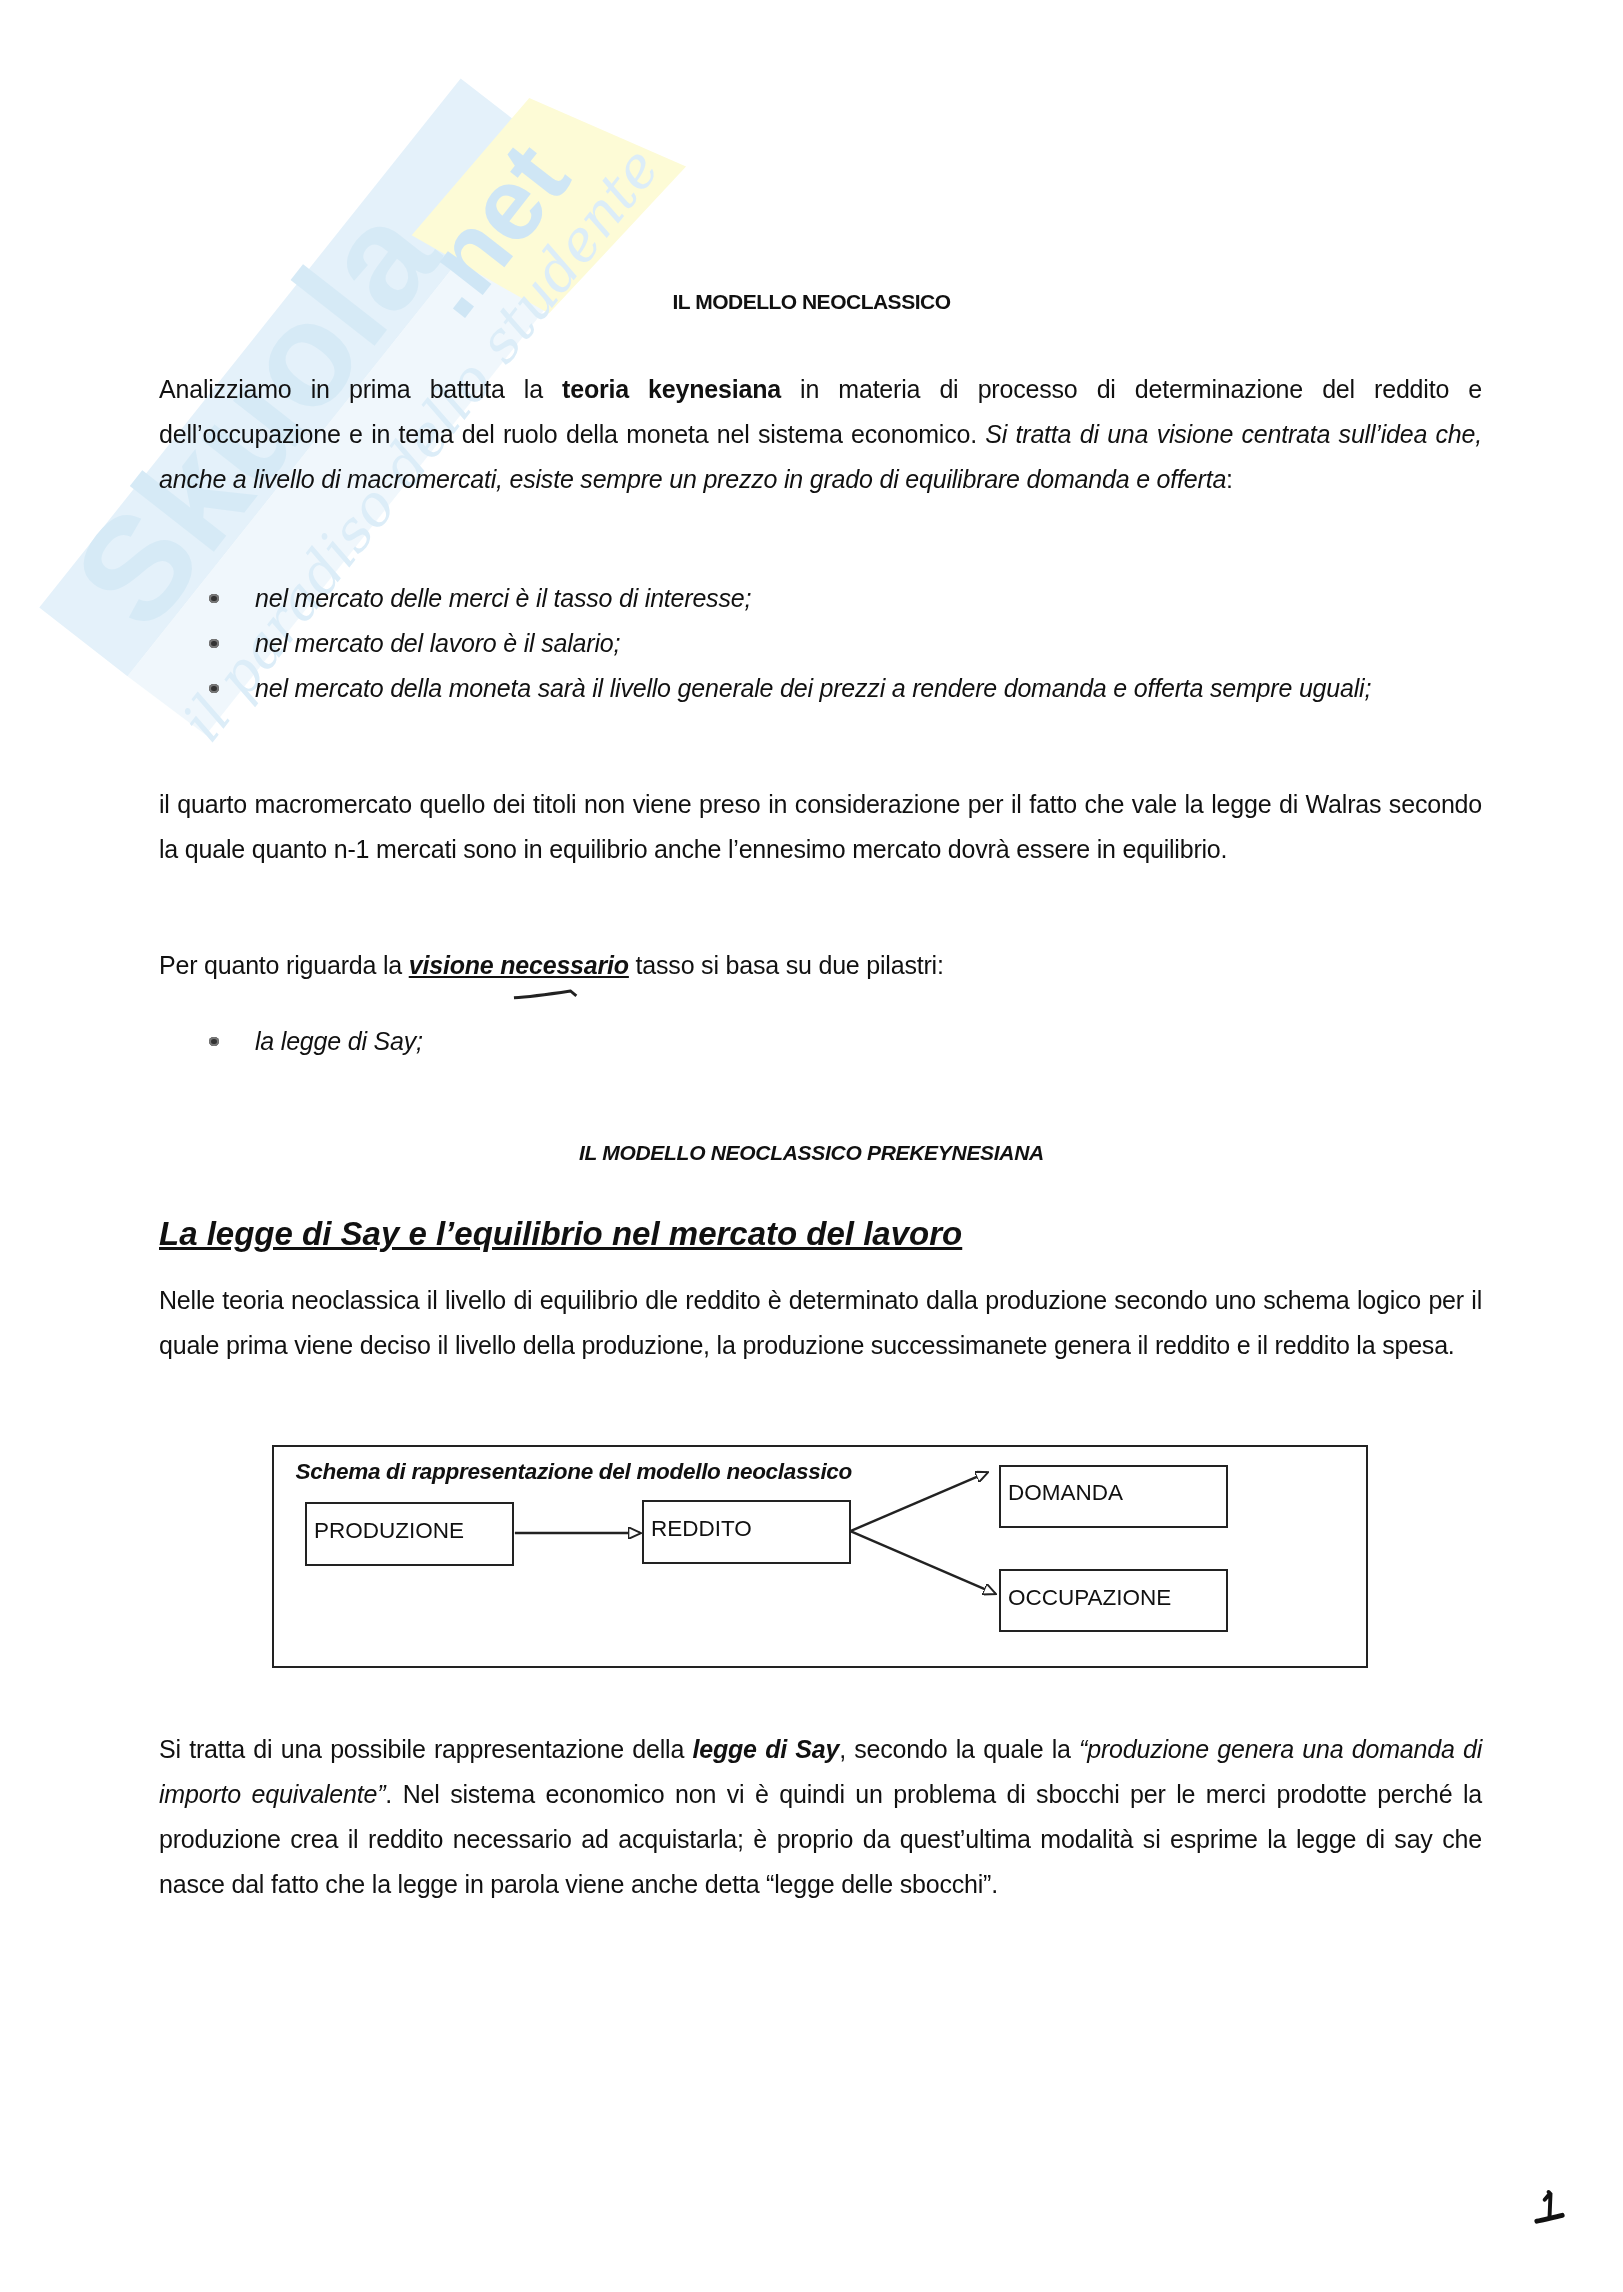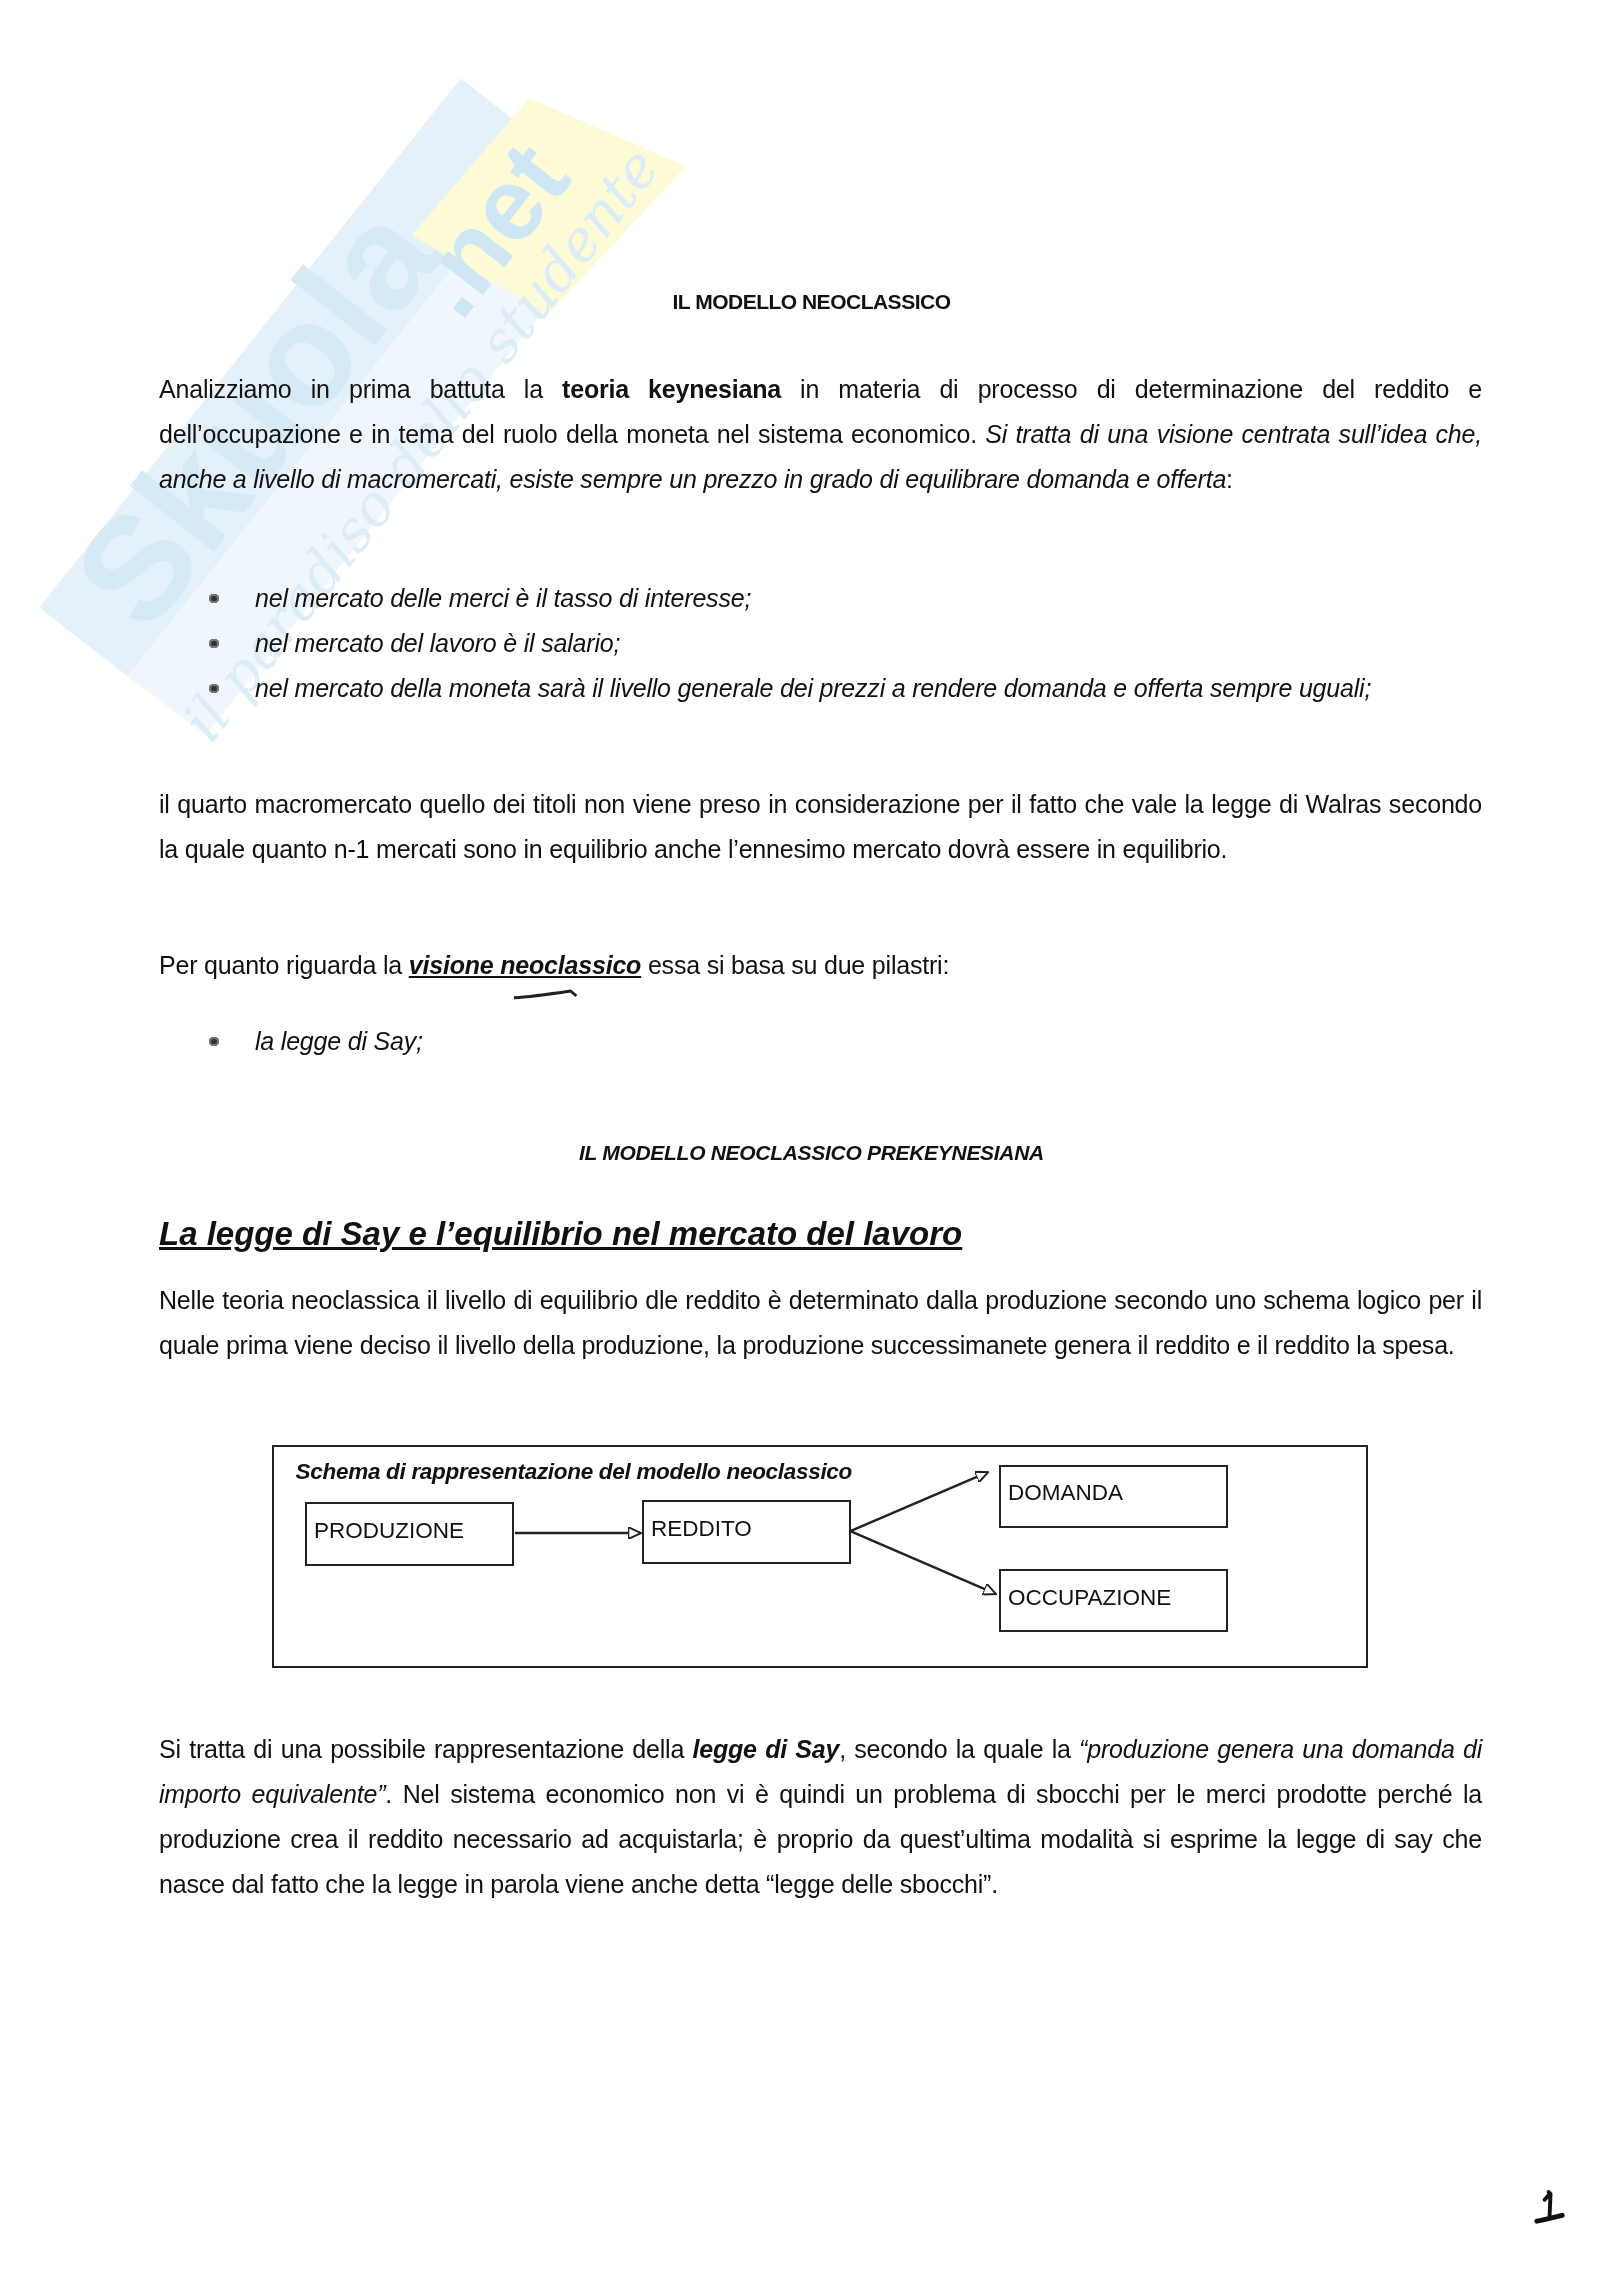--- a/index.html
+++ b/index.html
@@ -91,21 +91,21 @@
       </li>
     <li class="just">
         <span class="bullet"></span>
         <span class="li-text just">nel mercato della moneta sarà il livello generale dei prezzi a rendere domanda e offerta sempre uguali;</span>
       </li>
   </ul>
 
   <p class="p content txt just" style="top:782px; margin:0;">il quarto macromercato quello dei titoli non viene preso in considerazione per il fatto che vale la legge di Walras secondo la quale quanto n-1 mercati sono in equilibrio anche l’ennesimo mercato dovrà essere in equilibrio.</p>
 
   <p class="p content txt" style="top:943px; margin:0;">
-    <span>Per quanto riguarda la </span><span class="bi u">visione neoclassico</span><span> essa si basa su due pilastri:</span>
+    <span>Per quanto riguarda la </span><span class="bi u">visione necessario</span><span> tasso si basa su due pilastri:</span>
   </p>
   <svg class="mark" width="78" height="13.7" viewBox="0 0 80 14">
     <path d="M2,10 C20,9 40,6 60,3 L66,8" stroke="#222" stroke-width="3" fill="none"></path>
   </svg>
 
   <ul class="ul txt" style="top:1019px;">
     <li>
         <span class="bullet"></span>
         <span class="li-text">la legge di Say;</span>
       </li>

